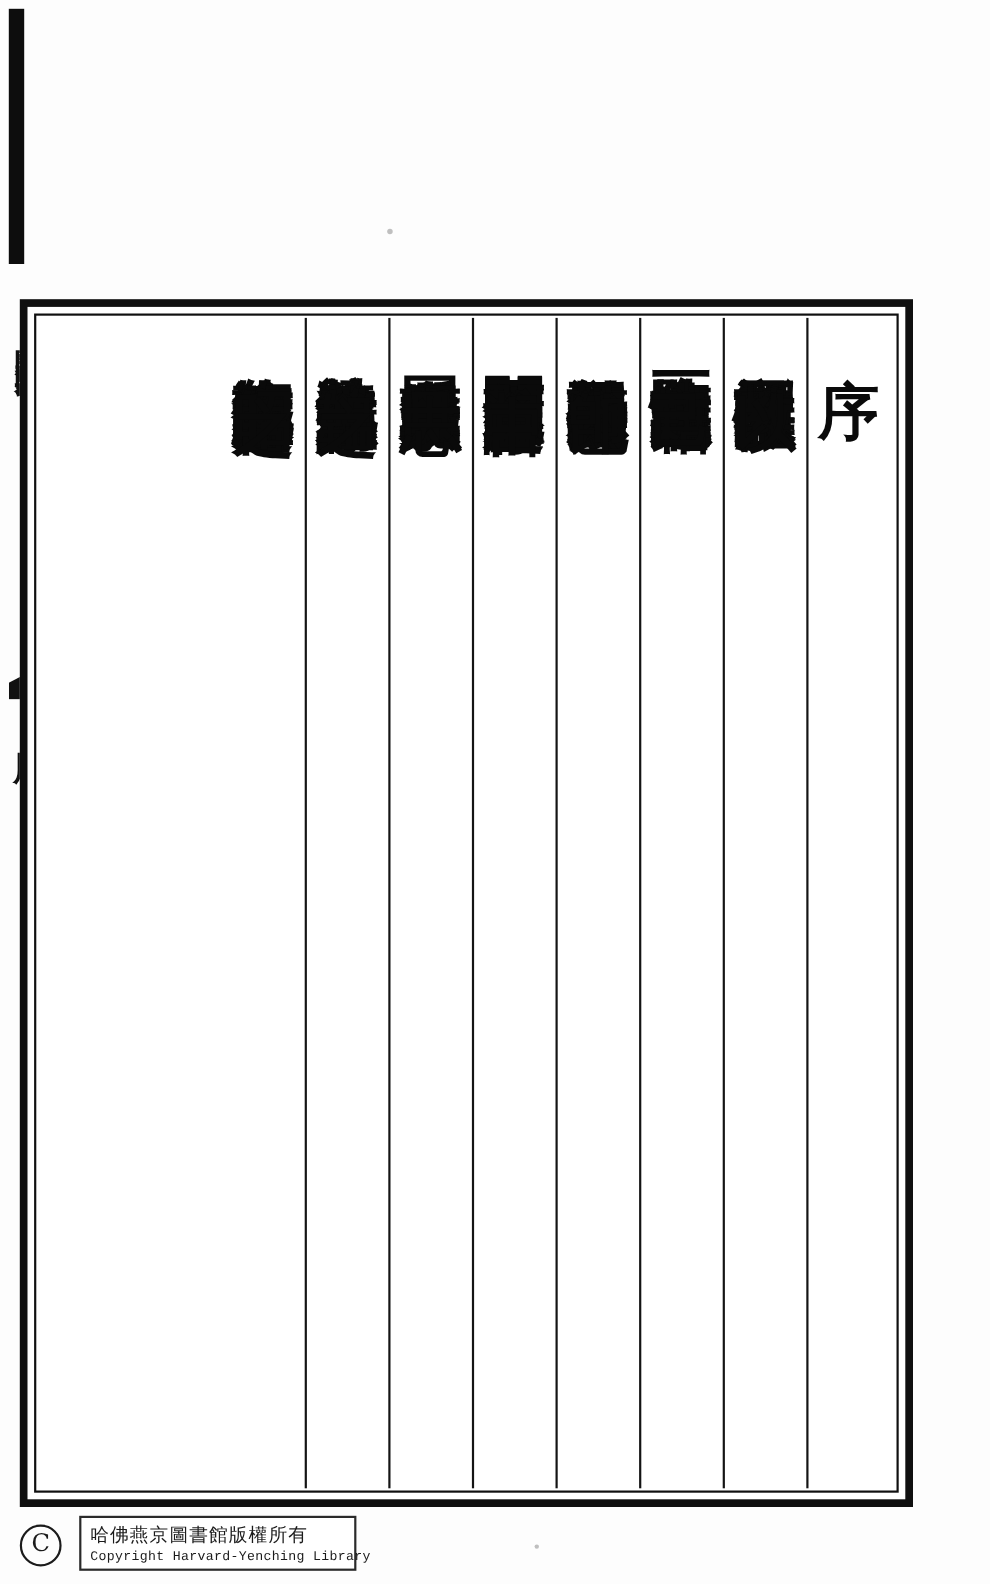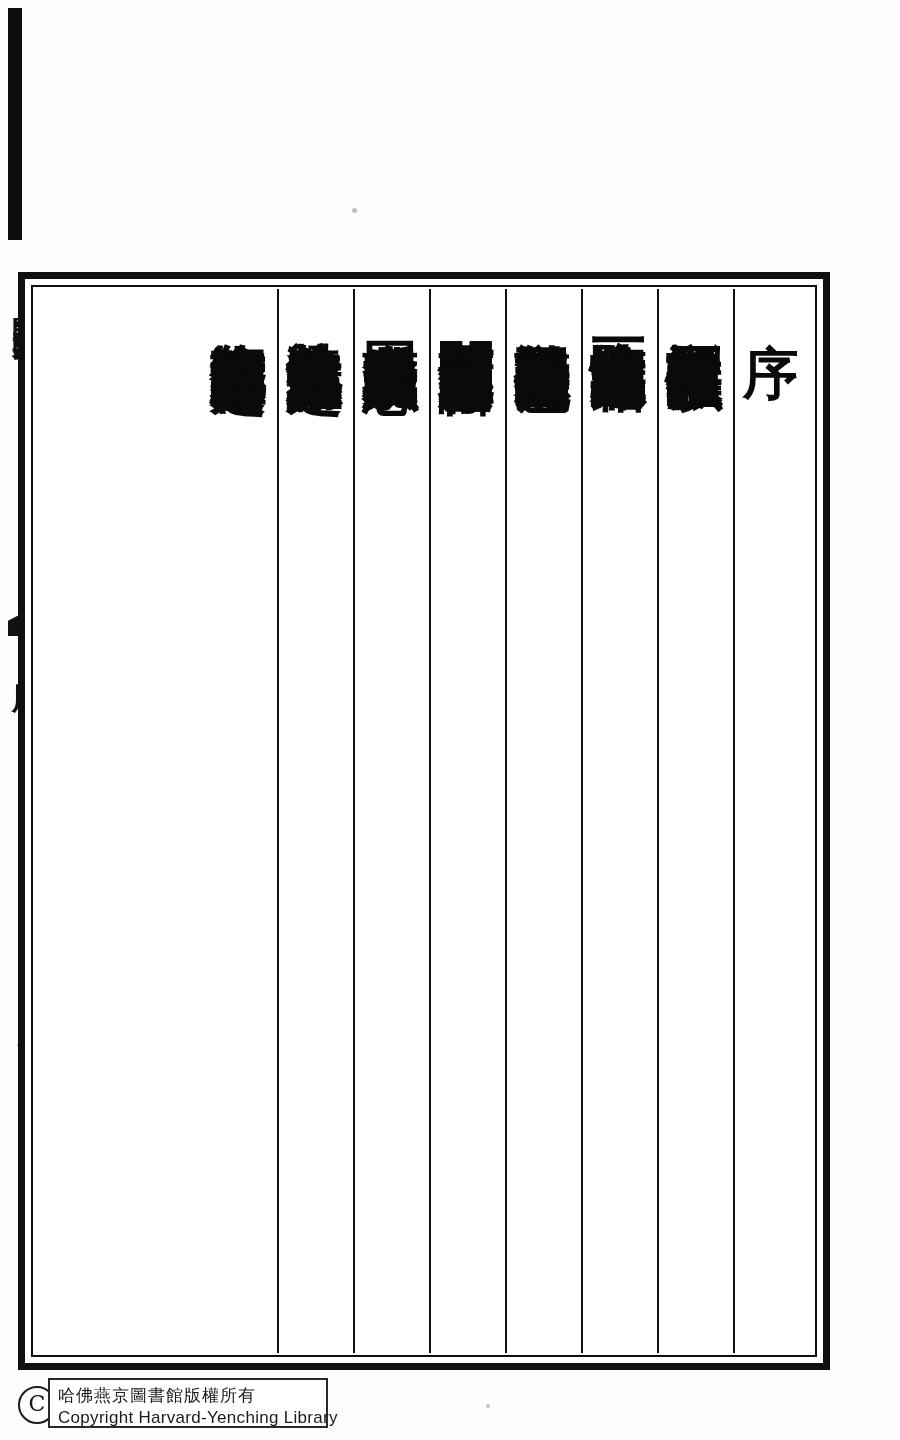--- a/index.html
+++ b/index.html
@@ -144,44 +144,44 @@
     line-height: 1.035;
     letter-spacing: 1px;
     color: #0a0a0a;
     white-space: nowrap;
     padding-top: 2px;
   }
 
   
   .stamp {
     position: absolute;
-    left: 48px;
+    left: 72px;
     top: 1378px;
-    width: 280px;
+    width: 252px;
     height: 50px;
     border: 2px solid #2a2a2a;
     background: #ffffff;
     box-sizing: border-box;
   }
   .stamp-cn {
     position: absolute;
     left: 8px;
     top: 4px;
     font-family: "DejaVu Serif", serif;
     font-size: 17px;
     color: #1b1b1b;
     letter-spacing: 1px;
     white-space: nowrap;
   }
   .stamp-en {
     position: absolute;
     left: 8px;
     top: 28px;
-    font-family: Liberation Sans, sans-serif;
-    font-size: 17px;
+    font-family: Liberation Mono, monospace;
+    font-size: 12px;
     color: #1b1b1b;
     letter-spacing: 0.3px;
     white-space: nowrap;
   }
   .copyright-circle {
     position: absolute;
     left: 18px;
     top: 1386px;
     width: 34px;
     height: 34px;

